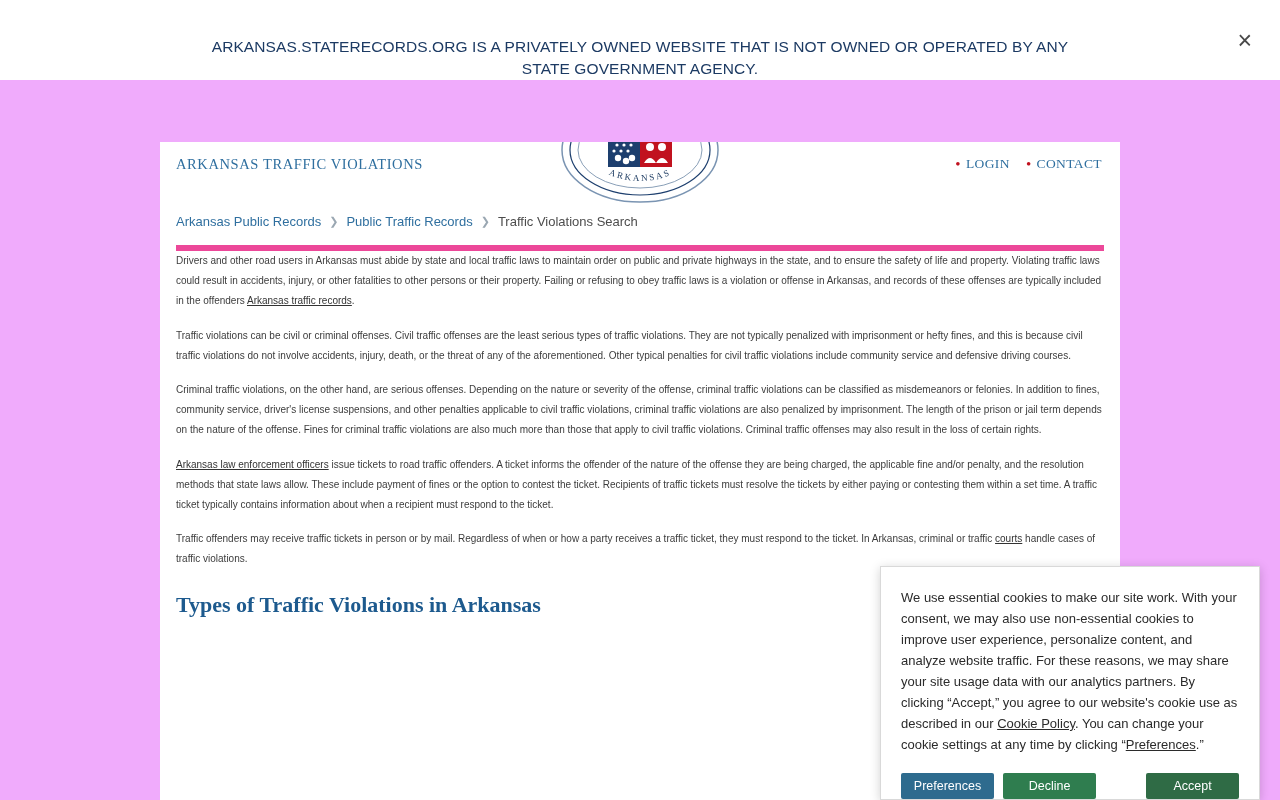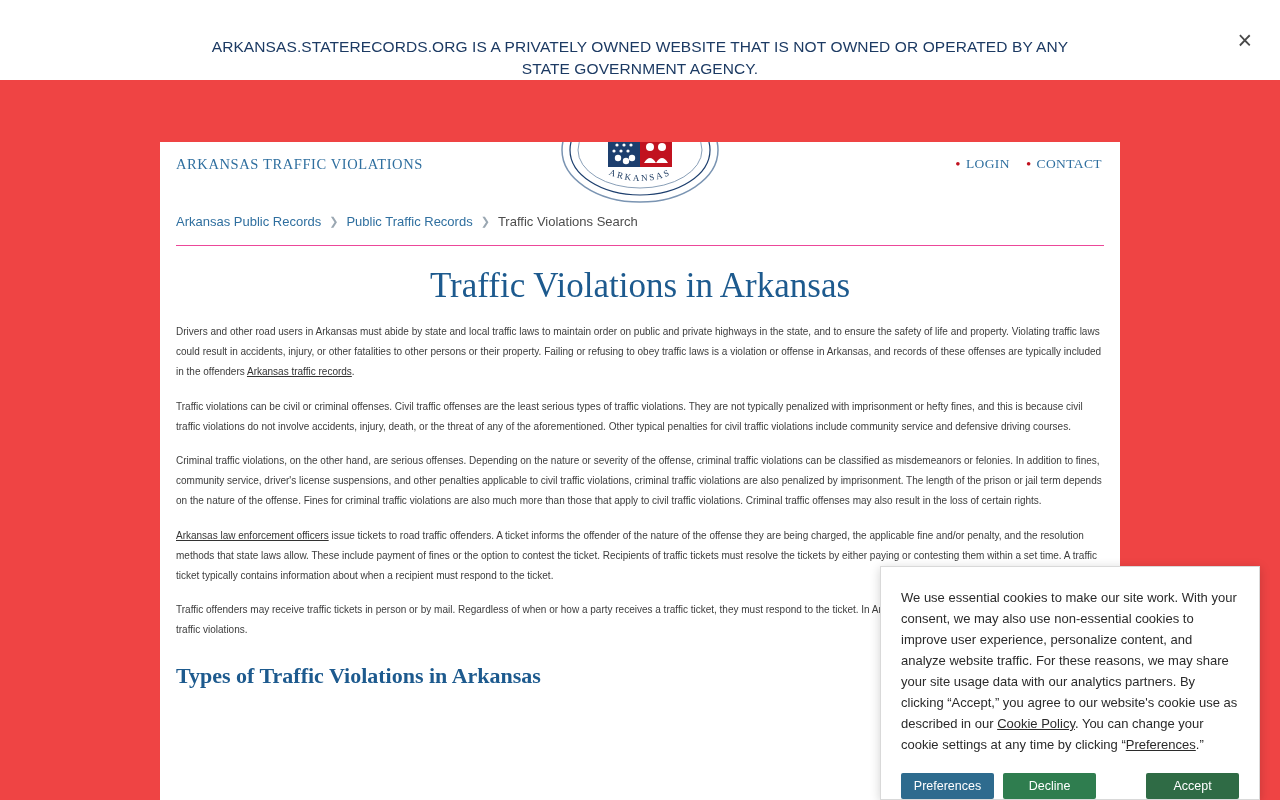--- a/index.html
+++ b/index.html
@@ -27,21 +27,21 @@
   }
   #banner-close {
     position:absolute; right:22px; top:50%; transform:translateY(-50%);
     font-size:25px; line-height:25px; color:#4a4a4a;
     cursor:pointer; background:none; border:none; padding:0 6px;
     font-family:"Liberation Sans", sans-serif;
   }
   
   #page-shell {
     width:1280px; height:720px;
-    background:#ef4444;
+    background:#f0abfc;
     position:relative;
   }
   #content-card {
     position:absolute;
     left:160px; top:62px;
     width:960px; height:658px;
     background:#ffffff;
     overflow:hidden;
   }
   
@@ -72,21 +72,21 @@
     position:absolute;
     left:50%; margin-left:-80px;
     top:-47px;
     width:160px; height:110px;
     z-index:5;
   }
   
   #breadcrumb {
     margin:0 16px;
     padding:14px 0 16px 0;
-    border-bottom:1px solid #ec4899;
+    border-bottom:6px solid #ec4899;
     font-size:13px;
     color:#555;
     display:flex; align-items:center; gap:8px;
     flex-wrap:nowrap;
   }
   #breadcrumb a { color:#2f6f9f; text-decoration:none; }
   .crumb-sep { color:#9aa7b2; font-size:11px; }
   .crumb-current { color:#4d4d4d; }
   
   #article { padding:0 16px; }
@@ -209,21 +209,20 @@
 
     <div id="breadcrumb">
       <a href="#">Arkansas Public Records</a>
       <span class="crumb-sep">❯</span>
       <a href="#">Public Traffic Records</a>
       <span class="crumb-sep">❯</span>
       <span class="crumb-current">Traffic Violations Search</span>
     </div>
 
     <div id="article">
-      <h1 id="page-title">Traffic Violations in Arkansas</h1>
 
       <p>
         <span>Drivers and other road users in Arkansas must abide by state and local traffic laws to maintain order on public and private highways in the state, and to ensure the safety of life and property. Violating traffic laws could result in accidents, injury, or other fatalities to other persons or their property. Failing or refusing to obey traffic laws is a violation or offense in Arkansas, and records of these offenses are typically included in the offenders </span><a class="inline" href="#">Arkansas traffic records</a><span>.</span>
       </p>
 
       <p>Traffic violations can be civil or criminal offenses. Civil traffic offenses are the least serious types of traffic violations. They are not typically penalized with imprisonment or hefty fines, and this is because civil traffic violations do not involve accidents, injury, death, or the threat of any of the aforementioned. Other typical penalties for civil traffic violations include community service and defensive driving courses.</p>
 
       <p>Criminal traffic violations, on the other hand, are serious offenses. Depending on the nature or severity of the offense, criminal traffic violations can be classified as misdemeanors or felonies. In addition to fines, community service, driver's license suspensions, and other penalties applicable to civil traffic violations, criminal traffic violations are also penalized by imprisonment. The length of the prison or jail term depends on the nature of the offense. Fines for criminal traffic violations are also much more than those that apply to civil traffic violations. Criminal traffic offenses may also result in the loss of certain rights.</p>
 
       <p>

